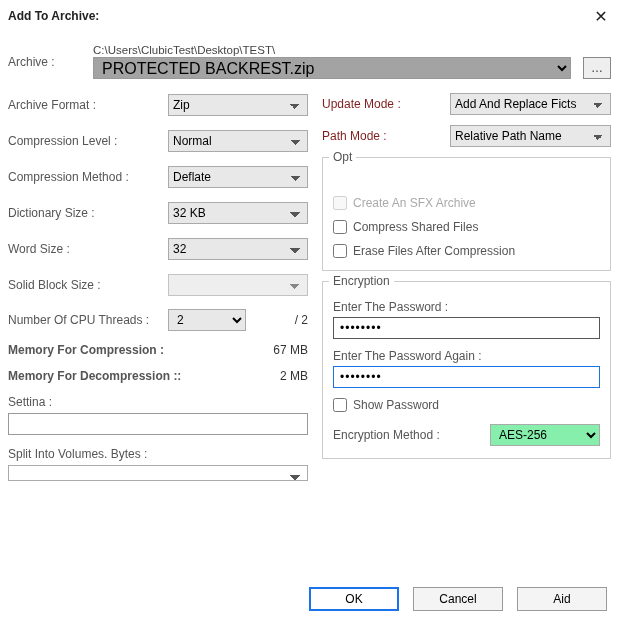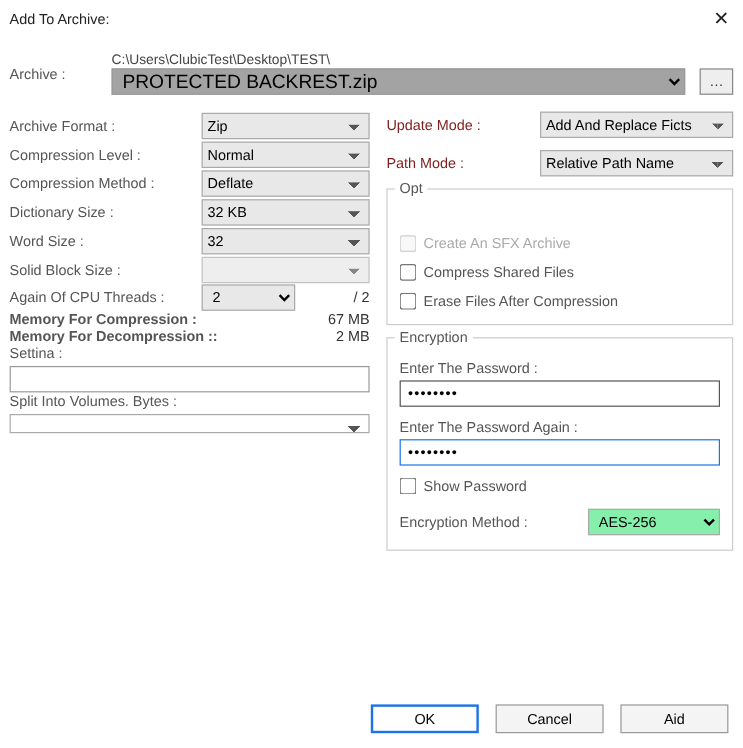--- a/index.html
+++ b/index.html
@@ -1,31 +1,31 @@
 <!DOCTYPE html>
 <html><head>
   <meta charset="utf-8">
   <style>
     * { box-sizing: border-box; margin: 0; padding: 0; font-family: "Segoe UI", Tahoma, sans-serif; }
     body { background: #fff; width: 619px; height: 623px; position: relative; font-size: 12px; color: #333; }
     
     .title-bar { display: flex; justify-content: space-between; align-items: center; padding: 6px 8px 0 8px; }
-    .title-bar h1 { font-size: 12px; font-weight: normal; color: #222; }
+    .title-bar h1 { font-size: 12px; font-weight: bold; color: #222; }
     .close-btn { width: 20px; height: 20px; display: flex; align-items: center; justify-content: center; font-size: 16px; cursor: pointer; color: #222; }
     
     .archive-row { display: flex; align-items: center; padding: 18px 8px 4px 8px; gap: 10px; }
     .archive-label { width: 75px; color: #555; }
     .archive-col { flex: 1; display: flex; flex-direction: column; }
     .archive-path { font-size: 11.5px; color: #444; padding-bottom: 1px; }
     .archive-select { flex: 1; height: 22px; border: 1px solid #999; background: #a3a3a3; padding: 0 4px; font-size: 16px; }
     .archive-select-row { display: flex; gap: 12px; align-items: center; }
     .browse-btn { width: 28px; height: 22px; border: 1px solid #888; background: #eee; display: flex; align-items: center; justify-content: center; cursor: pointer; }
     
     .main-area { display: flex; padding: 10px 8px 0 8px; gap: 14px; }
-    .left-col { width: 300px; display: flex; flex-direction: column; }
+    .left-col { width: 300px; display: flex; flex-direction: column; gap: 12px; }
     .right-col { flex: 1; display: flex; flex-direction: column; gap: 10px; }
     
     .field-row { display: flex; align-items: center; min-height: 24px; }
     .field-label { width: 160px; color: #555; font-size: 12px; }
     .field-select { flex: 1; height: 22px; border: 1px solid #aaa; background: #e8e8e8; padding: 0 4px; font-size: 12px; appearance: none; -webkit-appearance: none; background-image: linear-gradient(45deg, transparent 50%, #555 50%), linear-gradient(135deg, #555 50%, transparent 50%); background-position: calc(100% - 12px) 9px, calc(100% - 7px) 9px; background-size: 5px 5px, 5px 5px; background-repeat: no-repeat; }
     .field-select.white { background-color: #fff; }
     
     .cpu-row { display: flex; align-items: center; }
     .cpu-row .field-label { width: 160px; }
     .cpu-select { width: 78px; height: 22px; border: 1px solid #aaa; background: #e8e8e8; padding: 0 4px; font-size: 12px; }
@@ -105,21 +105,21 @@
     </div>
     <div class="field-row">
       <span class="field-label">Word Size :</span>
       <select class="field-select"><option>32</option></select>
     </div>
     <div class="field-row">
       <span class="field-label">Solid Block Size :</span>
       <select class="field-select" disabled=""><option></option></select>
     </div>
     <div class="cpu-row">
-      <span class="field-label">Again Of CPU Threads :</span>
+      <span class="field-label">Number Of CPU Threads :</span>
       <select class="cpu-select"><option>2</option></select>
       <span class="cpu-max">/ 2</span>
     </div>
     <div class="mem-row">
       <span class="field-label">Memory For Compression :</span>
       <span>67 MB</span>
     </div>
     <div class="mem-row">
       <span class="field-label">Memory For Decompression ::</span>
       <span>2 MB</span>

